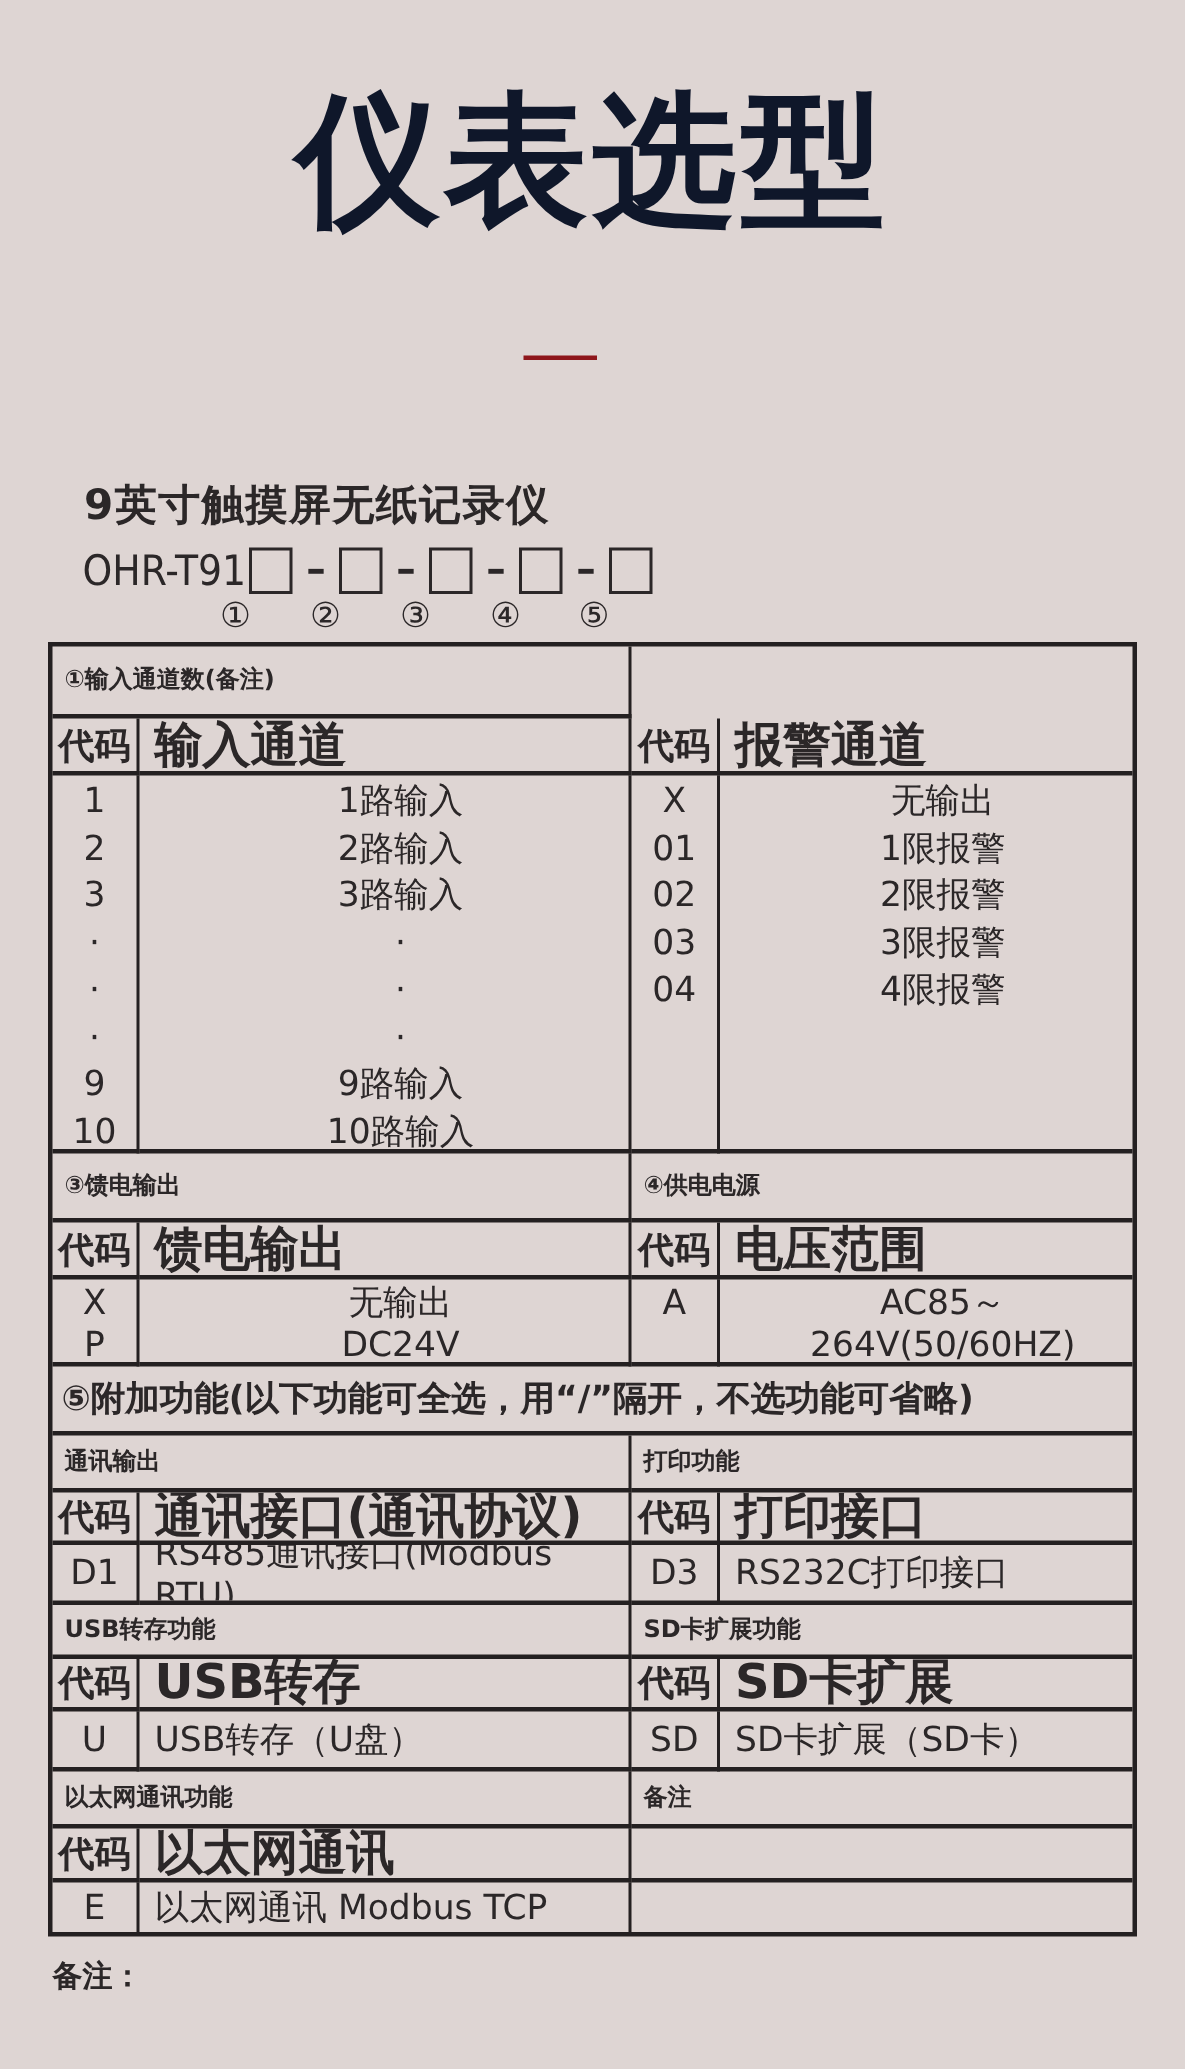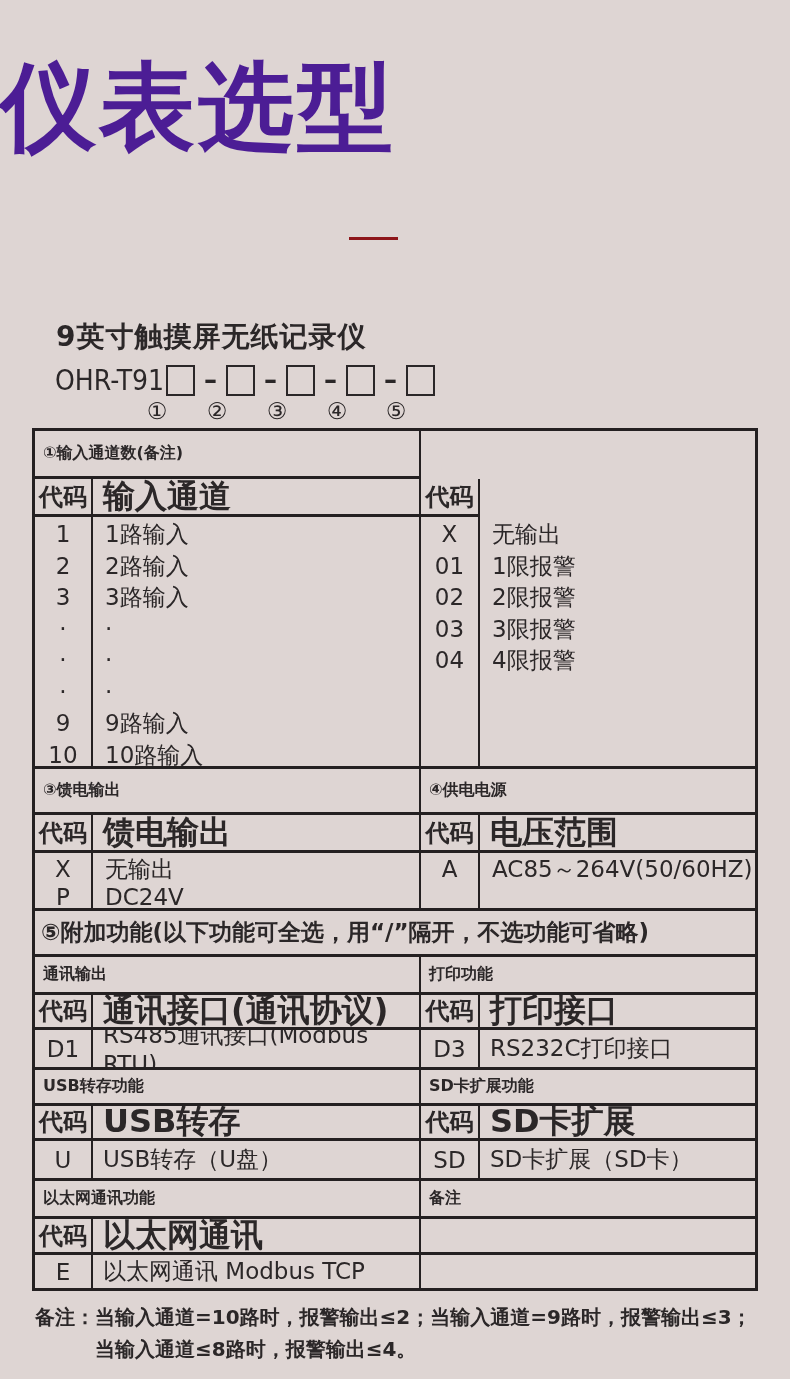--- a/index.html
+++ b/index.html
@@ -12,22 +12,22 @@
   html,body{margin:0;padding:0;}
   body{
     width:790px;height:1379px;position:relative;overflow:hidden;
     background:var(--bg);
     font-family:"DejaVu Sans","Liberation Sans",sans-serif;
     color:var(--ink);
   }
   
   .page-title{
     position:absolute;top:52px;left:0;width:790px;
-    text-align:left;font-size:96px;font-weight:700;letter-spacing:3px;
-    color:#4c1d95;line-height:1.15;
+    text-align:center;font-size:96px;font-weight:700;letter-spacing:3px;
+    color:#0f172a;line-height:1.15;
   }
   .accent-divider{
     position:absolute;left:349px;top:237px;width:49px;height:3px;
     background:var(--accent);
   }
   .product-heading{
     position:absolute;left:56px;top:306px;
     font-size:28px;font-weight:700;letter-spacing:1px;margin-top:12px;
   }
   
@@ -68,21 +68,21 @@
   .sec-h{font-weight:700;padding-left:8px;font-size:16px;}
   .code-h{font-weight:700;justify-content:center;font-size:24px;}
   .desc-h{font-weight:700;padding-left:10px;font-size:32px;}
   .code-c{justify-content:center;}
   .desc-c{padding-left:10px;}
   .vblock{
     flex-direction:column;align-items:stretch;justify-content:flex-start;
     padding-top:2px;
   }
   .vblock.codes div{text-align:center;}
-  .vblock.descs div{text-align:left;padding-left:12px;}
+  .vblock.descs div{text-align:center;padding-left:22px;}
   .lh-wide div{line-height:31.5px;}
   .lh-mid div{line-height:28px;}
   .full-h{font-weight:700;padding-left:6px;font-size:23px;letter-spacing:0;}
   
   .footnote{
     position:absolute;left:35px;top:1301px;width:730px;
     display:flex;align-items:flex-start;
     font-size:20px;font-weight:700;
   }
   .footnote-label{flex:0 0 auto;line-height:32px;}
@@ -114,20 +114,21 @@
 <span class="pos-marker" style="left:324px">④</span>
 <span class="pos-marker" style="left:383px">⑤</span>
 
 <div class="spec-table">
 
   <div class="cell sec-h br bb" style="grid-area:1/1/2/3">①输入通道数(备注)</div>
 
   <div class="cell code-h br bb" style="grid-area:2/1/3/2">代码</div>
   <div class="cell desc-h br bb" style="grid-area:2/2/3/3">输入通道</div>
   <div class="cell code-h br bb" style="grid-area:2/3/3/4">代码</div>
+  <div class="cell desc-h bb" style="grid-area:2/4/3/5">报警通道</div>
 
   <div class="cell vblock codes lh-wide br bb" style="grid-area:3/1/4/2">
       <div>1</div>
       <div>2</div>
       <div>3</div>
       <div>·</div>
       <div>·</div>
       <div>·</div>
       <div>9</div>
       <div>10</div>
@@ -215,17 +216,13 @@
   <div class="cell desc-h br bb" style="grid-area:15/2/16/3">以太网通讯</div>
   <div class="cell bb" style="grid-area:15/3/16/5"></div>
 
   <div class="cell code-c br" style="grid-area:16/1/17/2">E</div>
   <div class="cell desc-c br" style="grid-area:16/2/17/3">以太网通讯 Modbus TCP</div>
   <div class="cell" style="grid-area:16/3/17/5"></div>
 </div>
 
 <div class="footnote">
   <span class="footnote-label">备注：</span>
-  <span class="footnote-text">
-      <div>当输入通道=10路时，报警输出≤2；当输入通道=9路时，报警输出≤3；</div>
-      <div>当输入通道≤8路时，报警输出≤4。</div>
-    </span>
 </div>
 
 </body></html>

